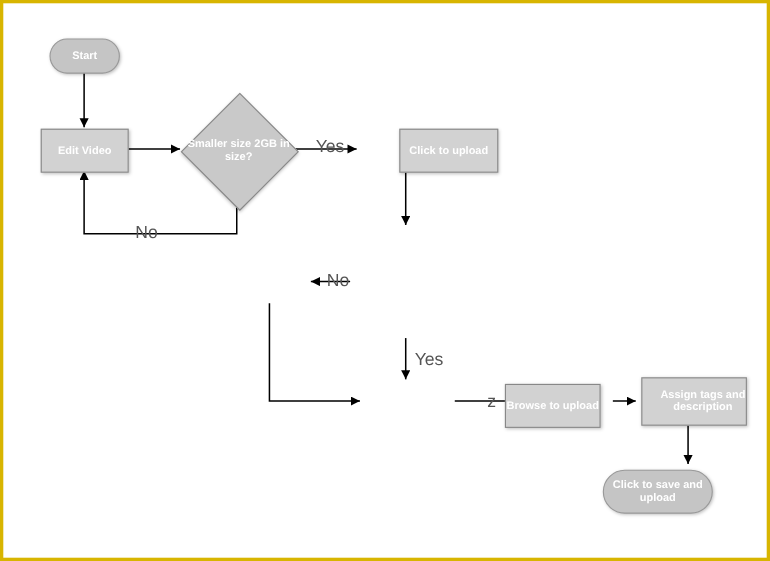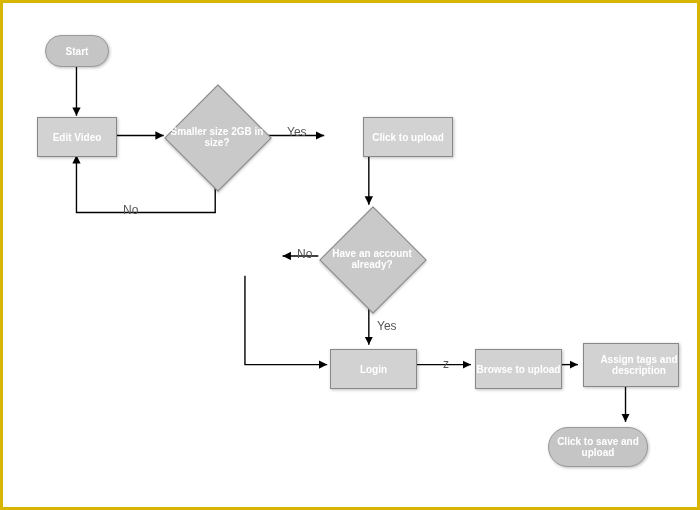--- a/index.html
+++ b/index.html
@@ -68,21 +68,21 @@
     align-items: center;
     justify-content: center;
     text-align: center;
     font-size: 10px;
     font-weight: bold;
     color: #ffffff;
     line-height: 1.15;
   }
   .edge-label {
     position: absolute;
-    font-size: 12px;
+    font-size: 16px;
     color: #555;
     background: transparent;
   }
   svg.connectors {
     position: absolute;
     left: 0;
     top: 0;
     width: 100%;
     height: 100%;
     pointer-events: none;
@@ -138,33 +138,24 @@
       <div class="diamond-shape"></div>
       <div class="diamond-text">
         <span>Smaller size 2GB in size?</span>
       </div>
     </div>
 
     <div class="node process" style="left:310px; top:100px; width:90px; height:40px;margin-left:36px;">
       <span>Click to upload</span>
     </div>
 
-    <div class="diamond" style="left:318px; top:205px; width:74px; height:74px;">
-      <div class="diamond-shape"></div>
-      <div class="diamond-text">
-        <span>Have an account already?</span>
-      </div>
-    </div>
 
 
-    <div class="node process" style="left:313px; top:332px; width:87px; height:40px;">
-      <span>Login</span>
-    </div>
 
-    <div class="node process" style="left:458px; top:332px; width:87px; height:40px;">
+    <div class="node process" style="left:442px; top:332px; width:87px; height:40px;">
       <span>Browse to upload</span>
     </div>
 
     <div class="node process" style="left:566px; top:326px; width:96px; height:44px;padding-left:16px;">
       <span>Assign tags and description</span>
     </div>
 
     <div class="node terminator" style="left:531px; top:410px; width:100px; height:40px;">
       <span>Click to save and upload</span>
     </div>

